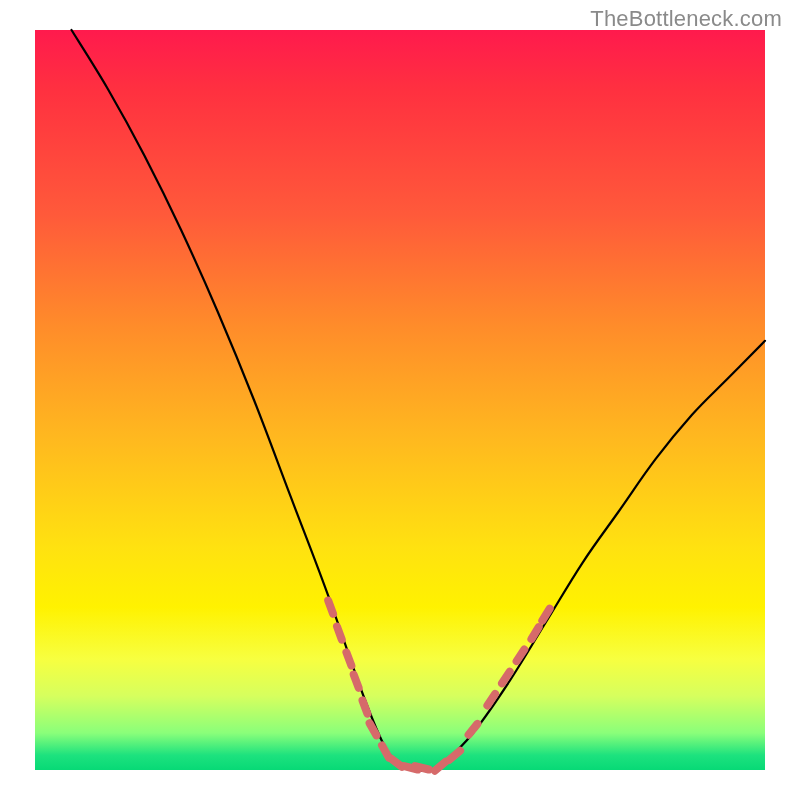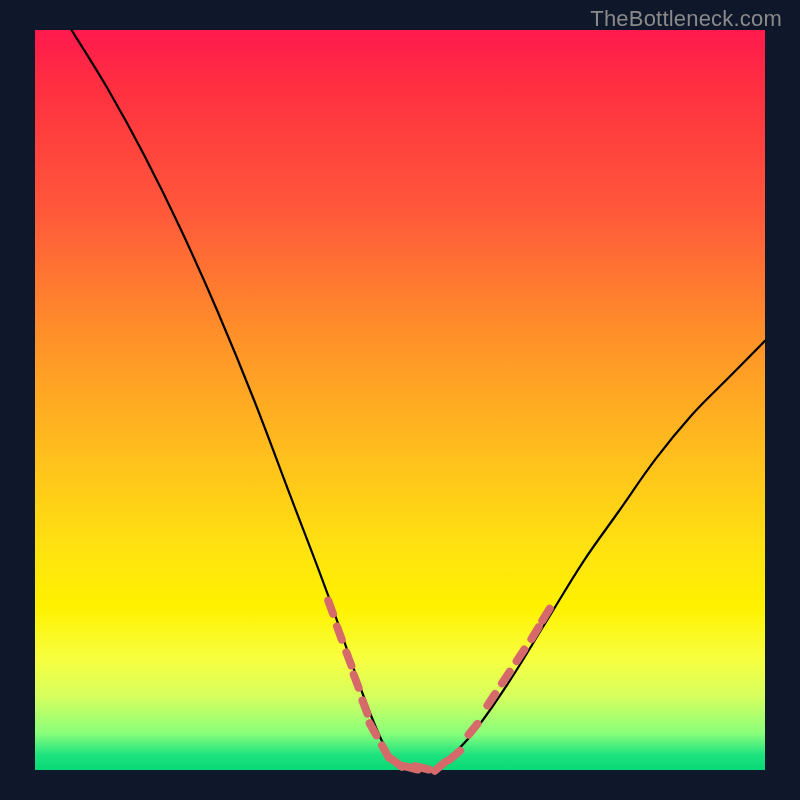--- a/index.html
+++ b/index.html
@@ -10,21 +10,21 @@
     background: #000;
     overflow: hidden;
     font-family: Arial, Helvetica, sans-serif;
   }
   .frame {
     position: absolute;
     left: 0;
     top: 0;
     width: 800px;
     height: 800px;
-    background: #0f172a;
+    background: #ffffff;
   }
   .plot {
     position: absolute;
     left: 35px;
     top: 30px;
     width: 730px;
     height: 740px;
     
     background: linear-gradient(
       to bottom,

